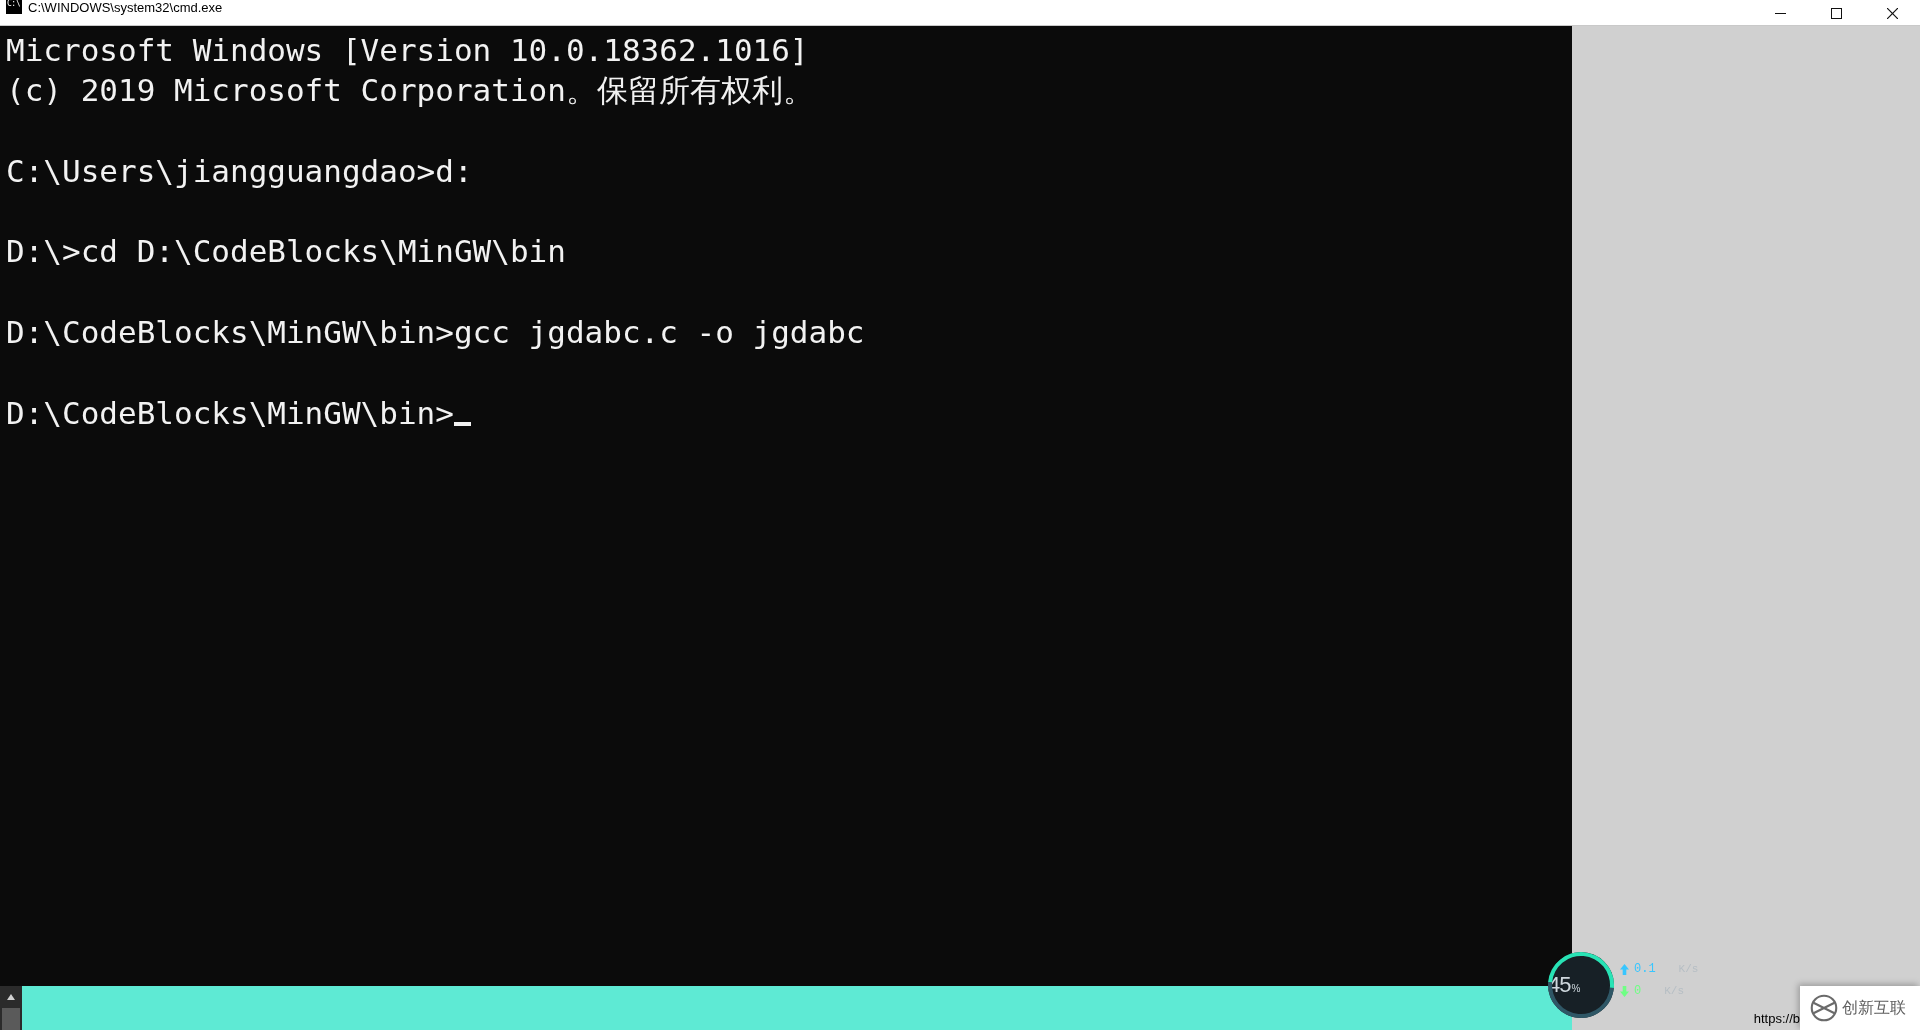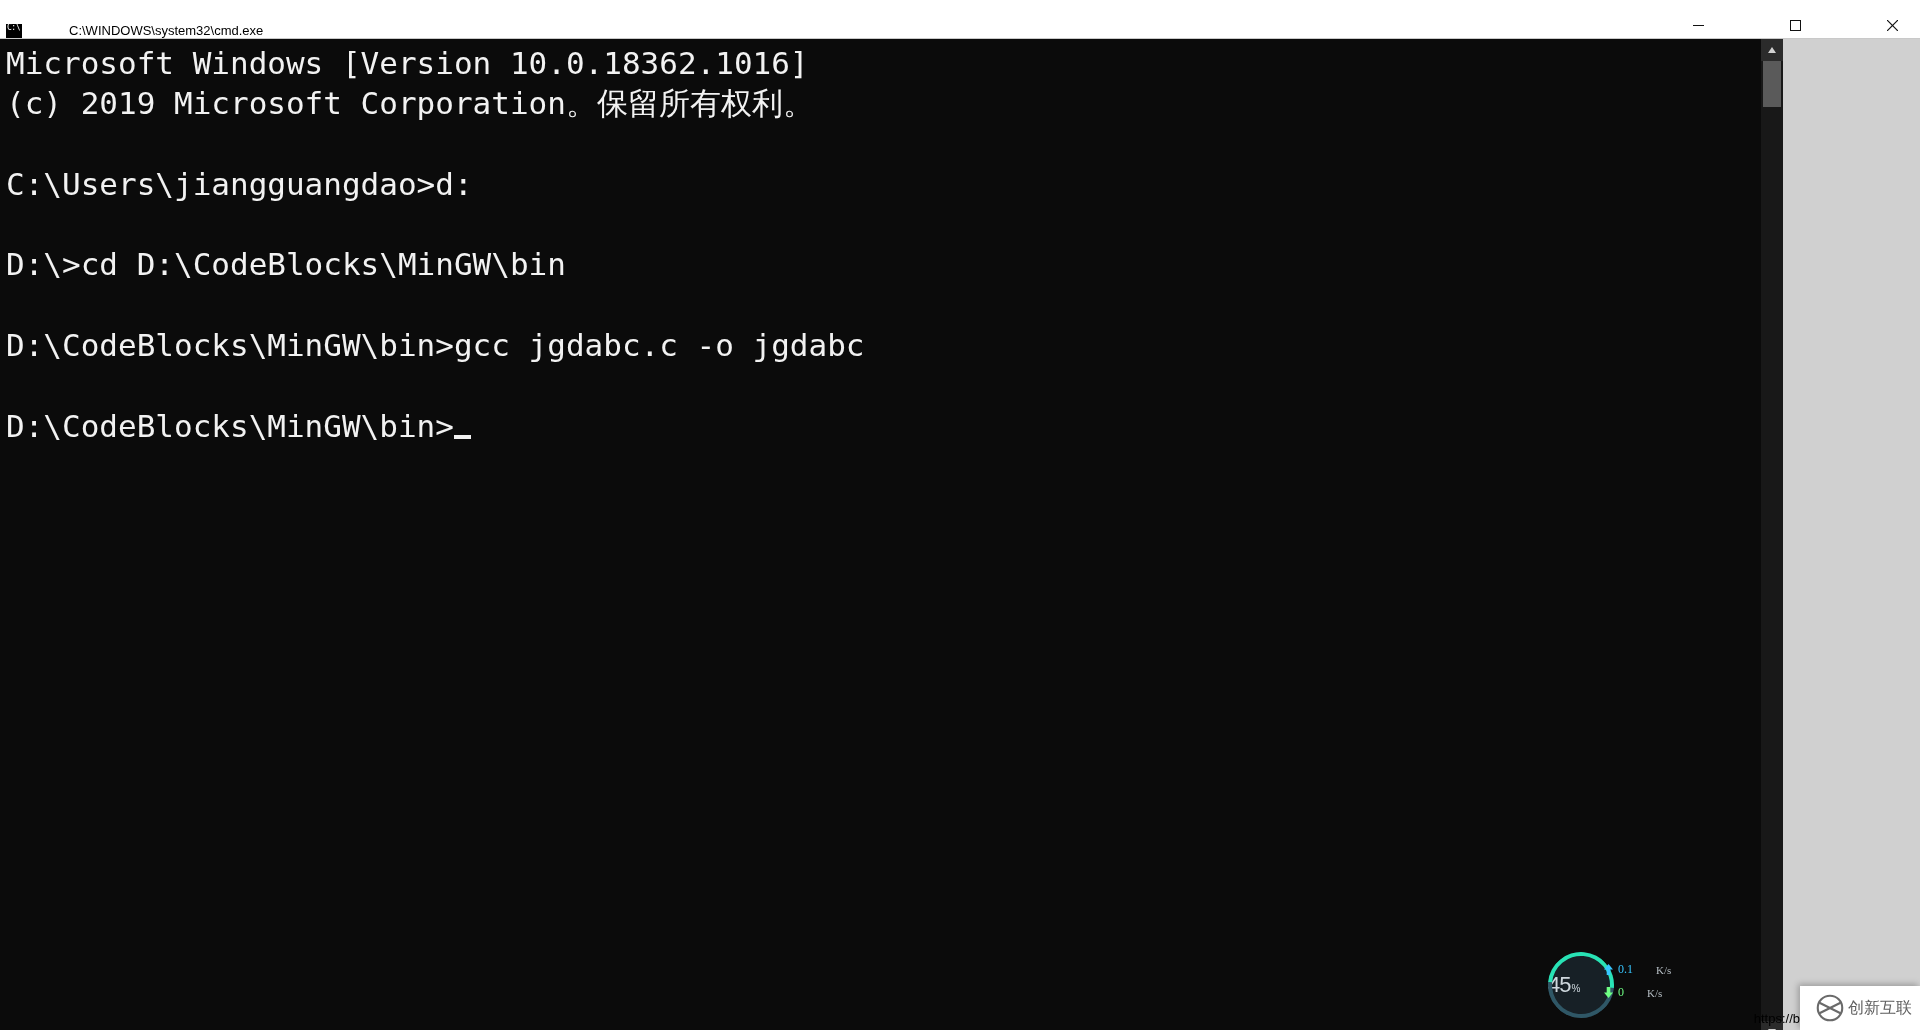--- a/index.html
+++ b/index.html
@@ -7,28 +7,27 @@
       width: 1920px;
       height: 1030px;
       background: #d0d0d0;
       font-family: "Segoe UI", Tahoma, sans-serif;
       overflow: hidden;
       position: relative;
     }
     
     .titlebar {
       width: 1920px;
-      height: 39px;
+      height: 26px;
       background: #ffffff;
       display: flex;
-      align-items: flex-end;
+      align-items: flex-start;
       border-bottom: 1px solid #c9c9c9;
       font-size: 13px;
       color: #000;
-      gap: 41px;
     }
     .titlebar .app-icon {
       width: 16px;
       height: 14px;
       margin: 0 6px;
       display: inline-block;
       background: #000;
       position: relative;
     }
     .titlebar .app-icon::before {
@@ -48,24 +47,25 @@
       height: 26px;
       display: flex;
       align-items: center;
       justify-content: center;
       color: #111;
       cursor: pointer;
     }
     .titlebar .win-btn svg { width: 11px; height: 11px; display: block; }
     
     .term-wrap {
-      width: 1783px;
+      width: 1572px;
       height: 1004px;
       display: flex;
-      background: #0369a1;
+      background: #5eead4;
+      flex-direction: column;
     }
     .term {
       flex: 1 1 auto;
       padding: 4px 4px 0 6px;
       background: #0b0b0b;
       color: #f2f2f2;
       font-family: Consolas, "Lucida Console", monospace;
       font-size: 31px;
       line-height: 1.30;
       white-space: pre;
@@ -143,26 +143,26 @@
       border-radius: 50%;
       border: 4px solid #2f5766;
       border-top-color: #28e3b5;
       border-right-color: #28e3b5;
       transform: rotate(-40deg);
     }
     .net-ring .pct-num { font-size: 22px; font-weight: 300; letter-spacing: -1px; }
     .net-ring .pct-sign { font-size: 10px; margin-left: 1px; margin-top: 6px; }
     .net-stats {
       position: absolute;
-      left: 56px;
+      left: 72px;
       top: 18px;
       display: flex;
       flex-direction: column;
       gap: 8px;
-      font-family: Liberation Serif, serif;
+      font-family: Liberation Mono, monospace;
     }
     .net-row {
       display: flex;
       align-items: center;
       gap: 5px;
       font-size: 12px;
     }
     .net-row.up   { color: #37c6ff; }
     .net-row.down { color: #6fff84; }
     .net-row .unit { color: #b6bec4; margin-left: 18px; font-size: 11px; }
@@ -179,21 +179,21 @@
     .brand-tab {
       position: absolute;
       right: 0;
       bottom: 0;
       width: 120px;
       height: 44px;
       background: #ffffff;
       display: flex;
       align-items: center;
       gap: 4px;
-      padding-left: 16px;
+      padding-left: 10px;
       color: #606060;
       font-family: "Microsoft YaHei", "Segoe UI", sans-serif;
       font-size: 16px;
       pointer-events: auto;
       box-shadow: -2px -2px 6px rgba(0,0,0,.25);
     }
     .brand-tab svg { width: 28px; height: 28px; }
   </style>
 </head>
 <body>

